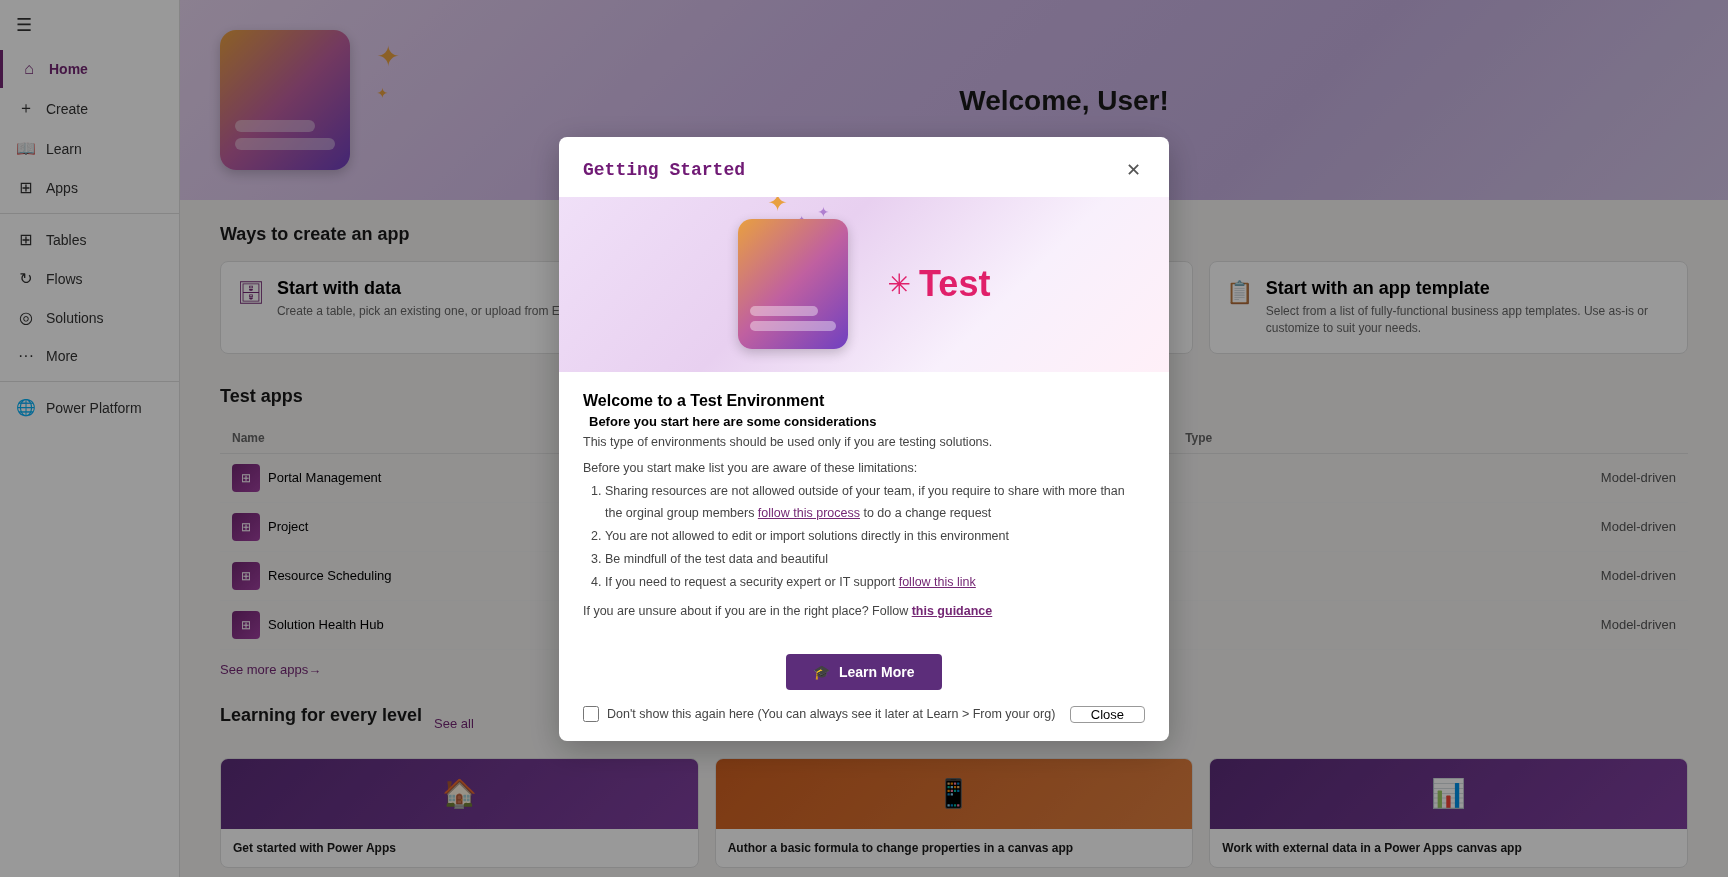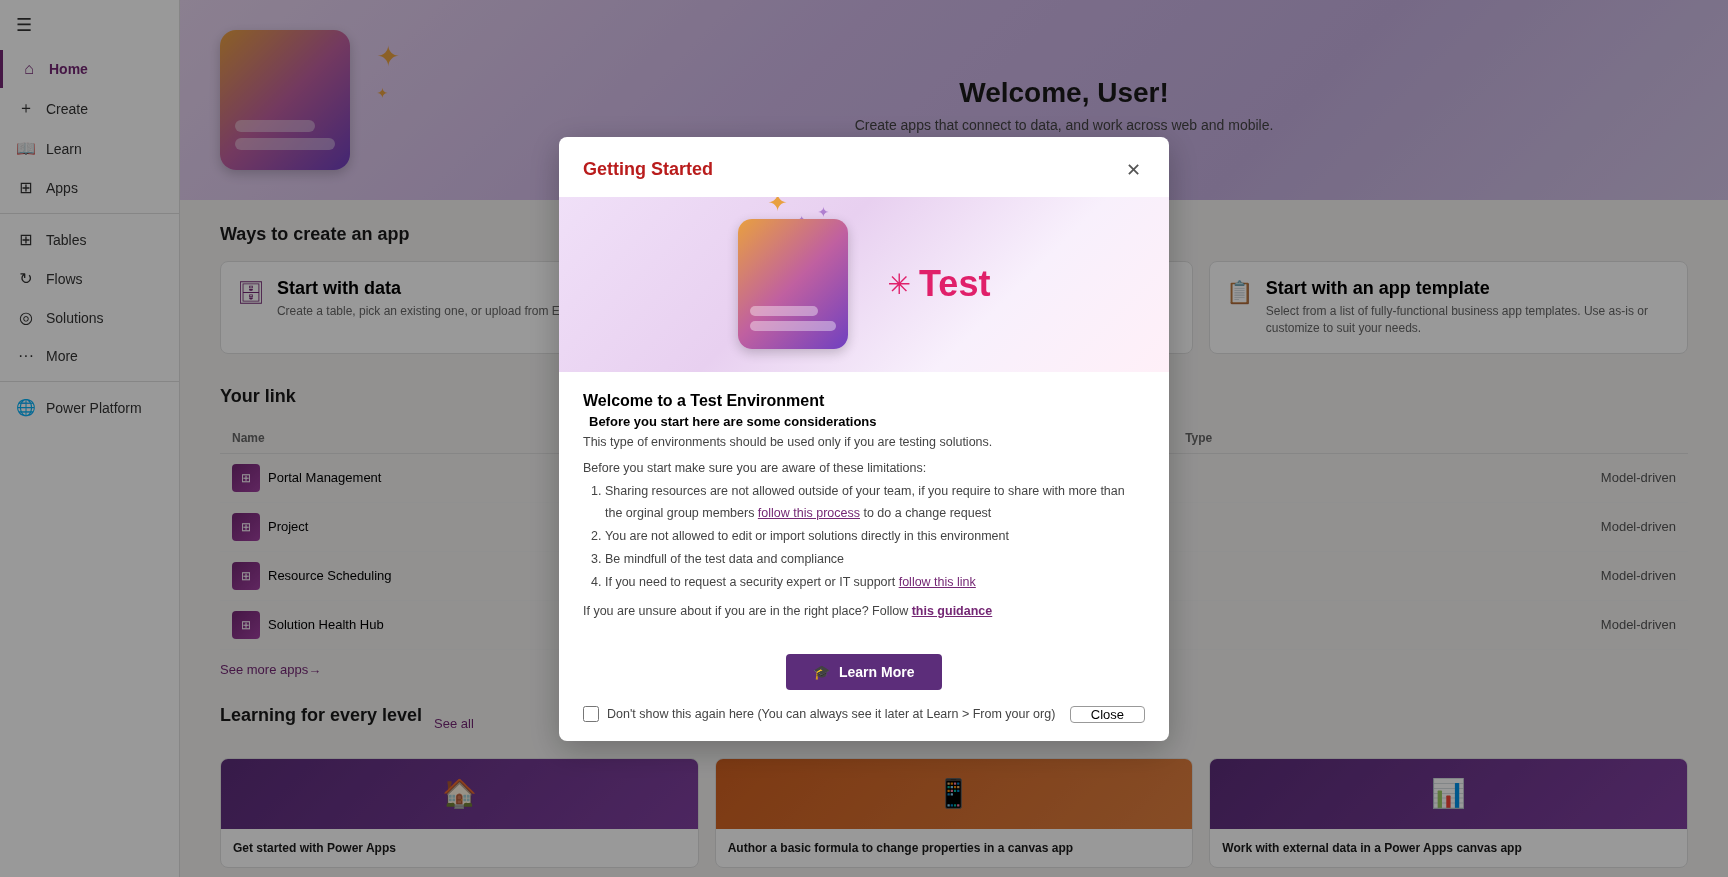--- a/index.html
+++ b/index.html
@@ -157,21 +157,21 @@
       position: relative;
       overflow: hidden;
     }
     .modal-header {
       padding: 18px 24px 12px;
       display: flex;
       align-items: center;
       justify-content: space-between;
       border-bottom: none;
     }
-    .modal-title { font-size: 18px; font-weight: 700; color: #b91c1c; }
+    .modal-title { font-size: 18px; font-weight: 700; color: #701a75; font-family: Liberation Mono, monospace; }
     .modal-close {
       background: none;
       border: none;
       font-size: 18px;
       cursor: pointer;
       color: #555;
       padding: 4px;
     }
     .modal-hero-img {
       width: 100%;
@@ -329,21 +329,20 @@
 
 <div class="main">
 
   <div class="hero">
     <div class="hero-image">
       <div class="hero-phone"></div>
       <div class="hero-stars">✦<br><small style="font-size:14px">✦</small></div>
     </div>
     <div class="hero-text">
       <div class="hero-title">Welcome, User!</div>
-      <div class="hero-subtitle">Create apps that connect to data, and work across web and mobile.</div>
     </div>
   </div>
 
   <div class="content-area">
 
     <div class="section-title">Ways to create an app</div>
     <div class="ways-grid">
       <div class="way-card">
         <span class="way-card-icon">🗄</span>
         <div>
@@ -361,21 +360,21 @@
       <div class="way-card">
         <span class="way-card-icon">📋</span>
         <div>
           <div class="way-card-title">Start with an app template</div>
           <div class="way-card-desc">Select from a list of fully-functional business app templates. Use as-is or customize to suit your needs.</div>
         </div>
       </div>
     </div>
 
     <div class="apps-section">
-      <div class="section-title">Your link</div>
+      <div class="section-title">Test apps</div>
       <table class="apps-table">
         <thead>
           <tr>
             <th>Name</th>
             <th class="type-col">Type</th>
           </tr>
         </thead>
         <tbody>
           <tr>
             <td>
@@ -463,27 +462,27 @@
       <div class="modal-logo-area">
         <span class="modal-logo-icon">✳</span>
         <span class="modal-logo-text">Test</span>
       </div>
     </div>
 
     <div class="modal-body">
       <h2>Welcome to a Test Environment</h2>
       <div class="subtitle">Before you start here are some considerations</div>
       <div class="desc">This type of environments should be used only if you are testing solutions.</div>
-      <div class="limitations-intro">Before you start make sure you are aware of these limitations:</div>
+      <div class="limitations-intro">Before you start make list you are aware of these limitations:</div>
       <ol>
         <li>
           <span>Sharing resources are not allowed outside of your team, if you require to share with more than the orginal group members </span><a href="#">follow this process</a><span> to do a change request</span>
         </li>
         <li>You are not allowed to edit or import solutions directly in this environment</li>
-        <li>Be mindfull of the test data and compliance</li>
+        <li>Be mindfull of the test data and beautiful</li>
         <li>
           <span>If you need to request a security expert or IT support </span><a href="#">follow this link</a>
         </li>
       </ol>
       <div class="modal-guidance">
         <span>If you are unsure about if you are in the right place? Follow </span><a href="#">this guidance</a>
       </div>
     </div>
 
     <div class="modal-actions">

